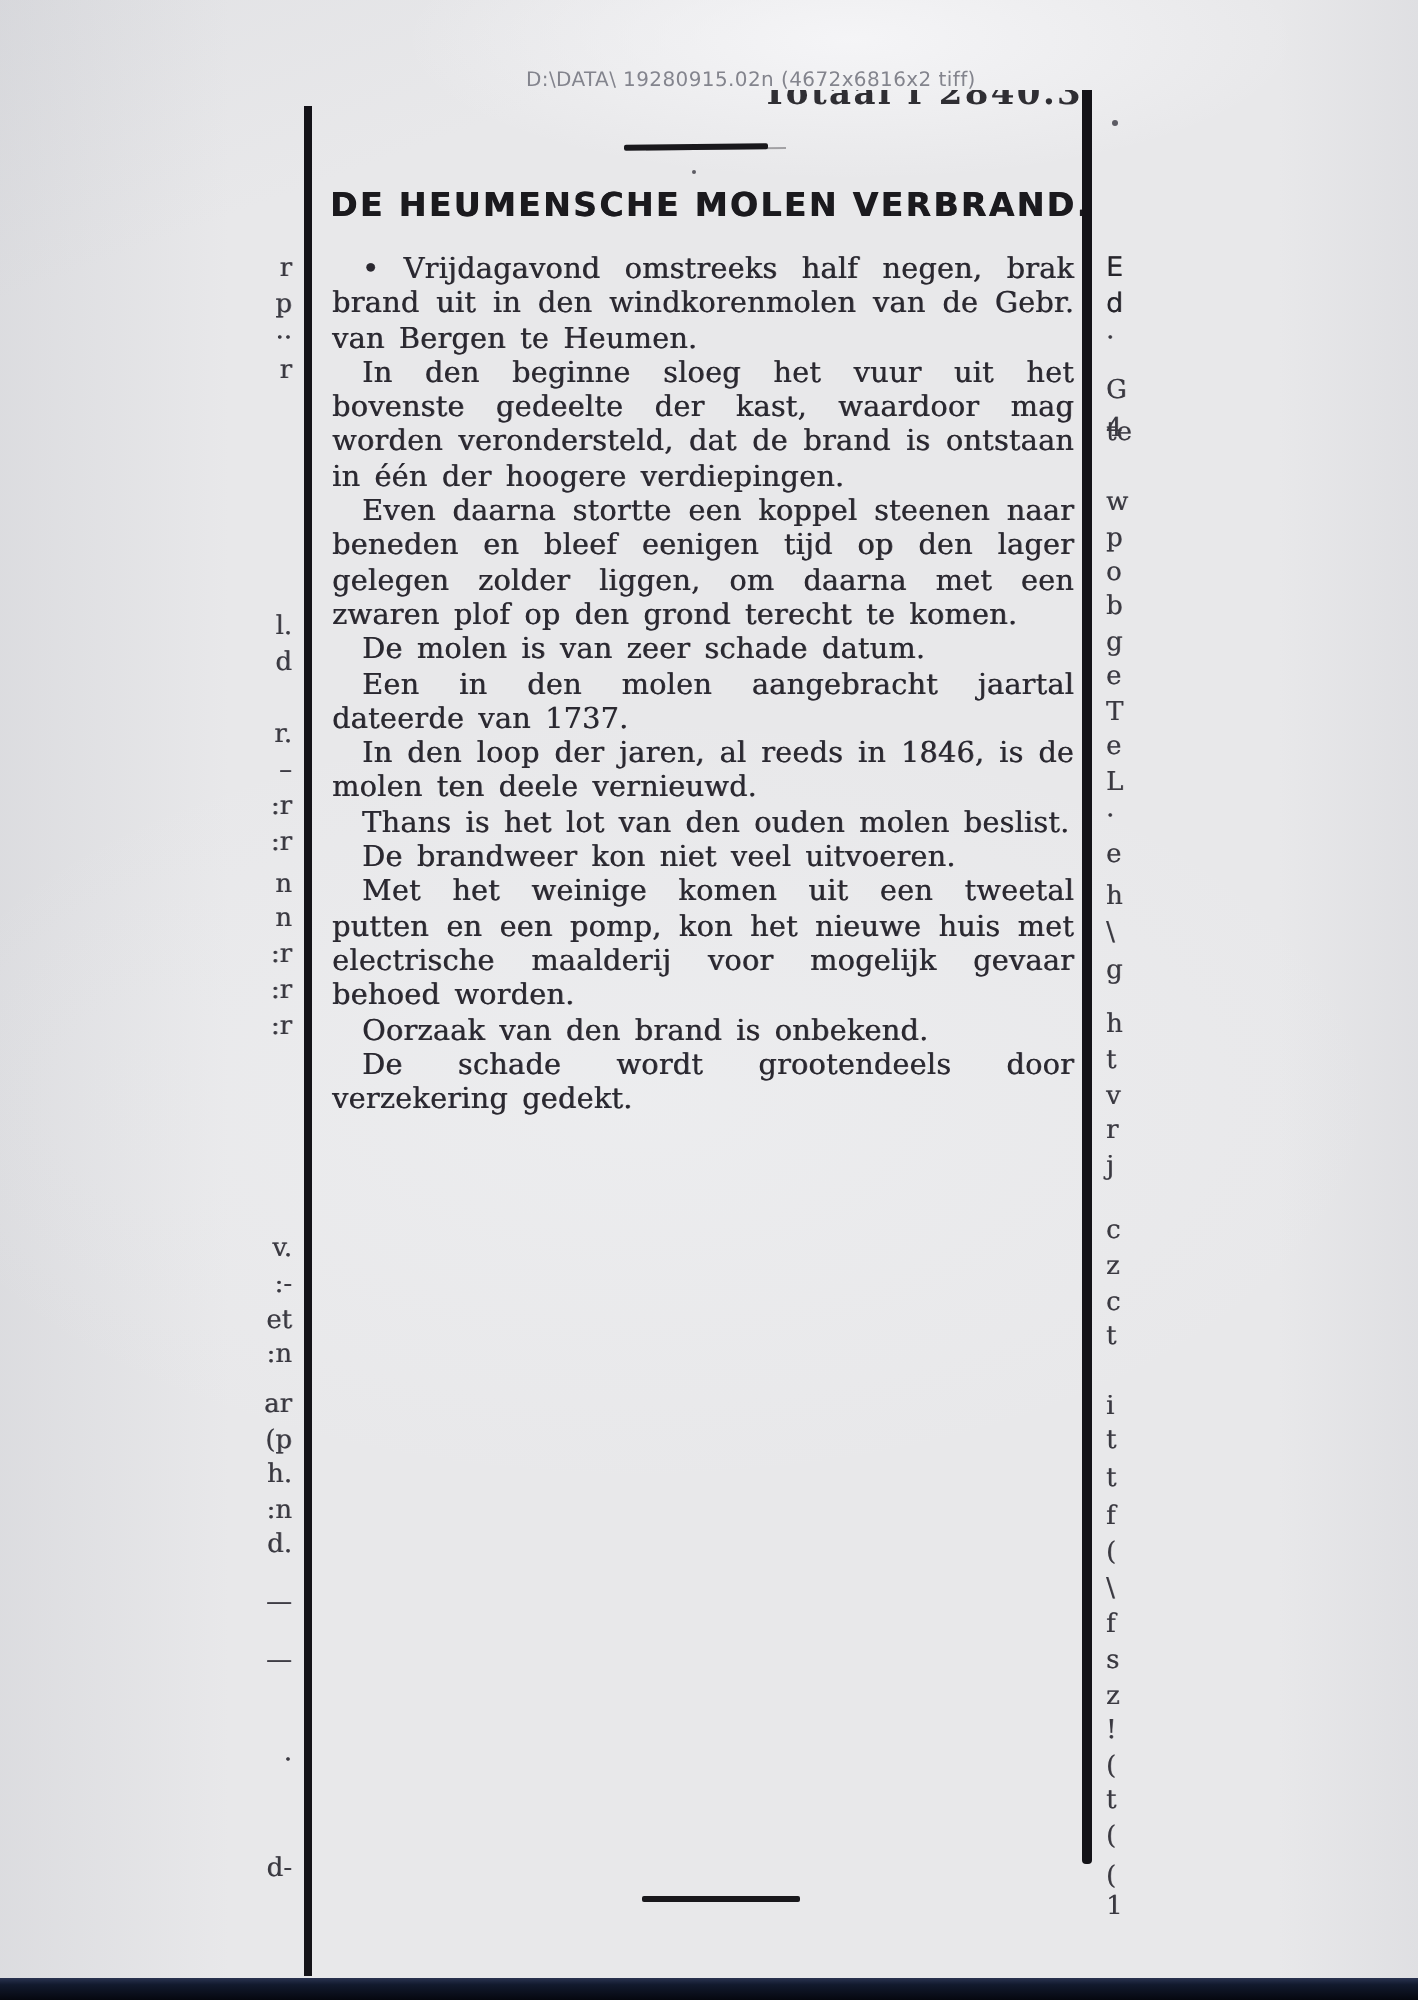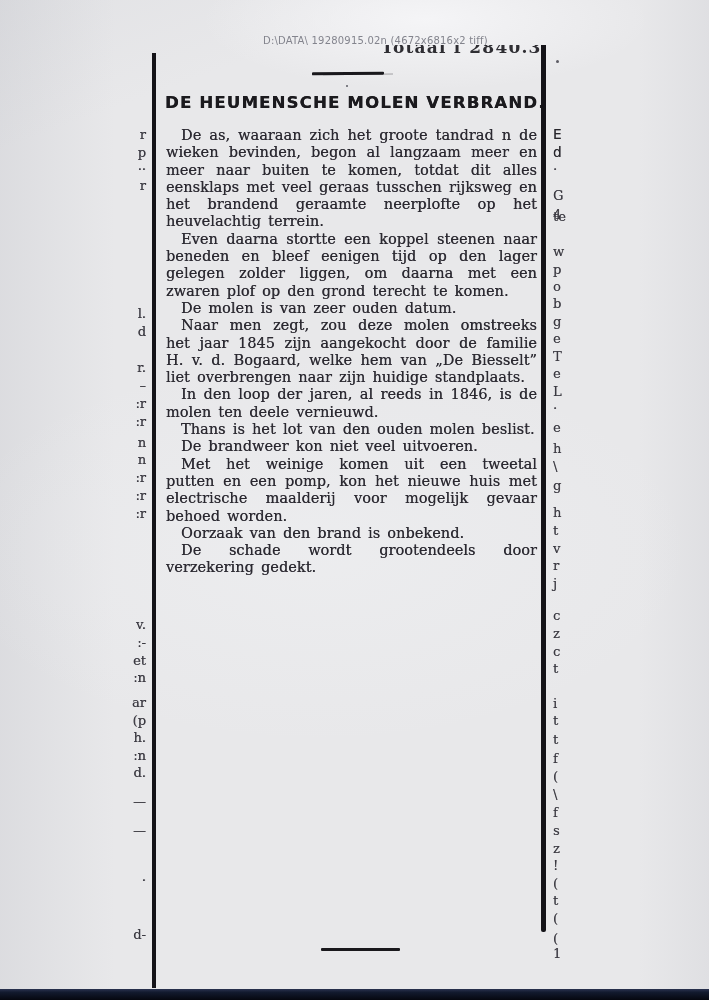--- a/index.html
+++ b/index.html
@@ -73,24 +73,25 @@
   </div>
 
   <div class="rule-h rule-top"></div>
 
   <div class="headline">DE HEUMENSCHE MOLEN VERBRAND.</div>
 
   <div class="rule-v rule-v-left"></div>
   <div class="rule-v rule-v-right"></div>
 
   <div class="column">
-      <p>De as, waaraan zich het groote tandrad n de wieken bevinden, begon al langzaam meer en meer naar buiten te komen, totdat dit alles eensklaps met veel geraas tusschen rijksweg en het brandend geraamte neerplofte op het heuvelachtig terrein.</p>
+      <p>• Vrijdagavond omstreeks half negen, brak brand uit in den windkorenmolen van de Gebr. van Bergen te Heumen.</p>
+      <p>In den beginne sloeg het vuur uit het bovenste gedeelte der kast, waardoor mag worden verondersteld, dat de brand is ontstaan in één der hoogere verdiepingen.</p>
       <p>Even daarna stortte een koppel steenen naar beneden en bleef eenigen tijd op den lager gelegen zolder liggen, om daarna met een zwaren plof op den grond terecht te komen.</p>
-      <p>De molen is van zeer ouden datum.</p>
-      <p>Naar men zegt, zou deze molen omstreeks het jaar 1845 zijn aangekocht door de familie H. v. d. Bogaard, welke hem van „De Biesselt” liet overbrengen naar zijn huidige standplaats.</p>
+      <p>De molen is van zeer schade datum.</p>
+      <p>Een in den molen aangebracht jaartal dateerde van 1737.</p>
       <p>In den loop der jaren, al reeds in 1846, is de molen ten deele vernieuwd.</p>
       <p>Thans is het lot van den ouden molen beslist.</p>
       <p>De brandweer kon niet veel uitvoeren.</p>
       <p>Met het weinige komen uit een tweetal putten en een pomp, kon het nieuwe huis met electrische maalderij voor mogelijk gevaar behoed worden.</p>
       <p>Oorzaak van den brand is onbekend.</p>
       <p>De schade wordt grootendeels door verzekering gedekt.</p>
     </div>
 
   <div class="rule-h rule-bottom"></div>
 

